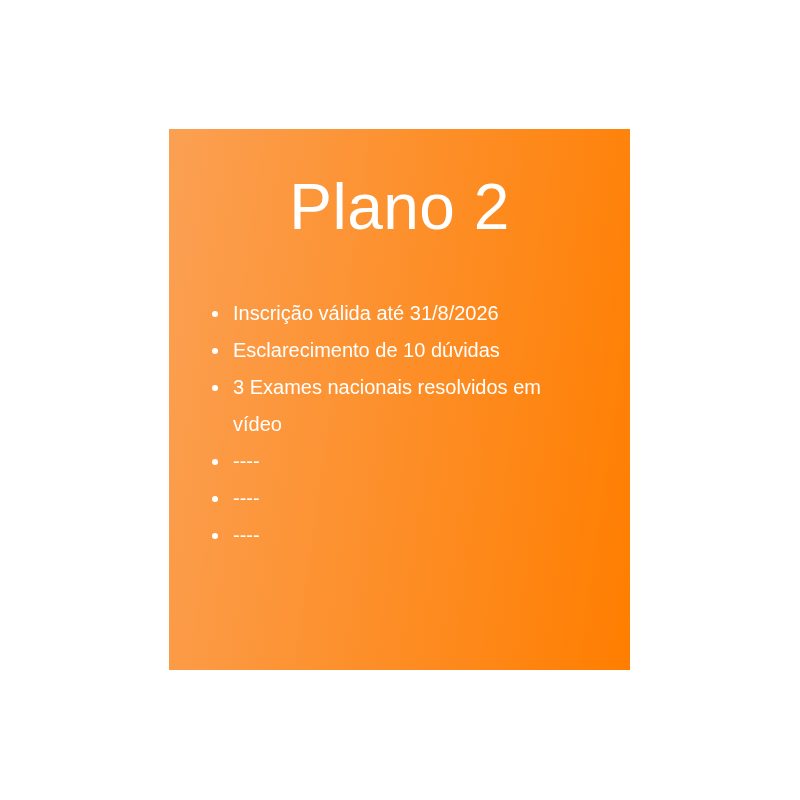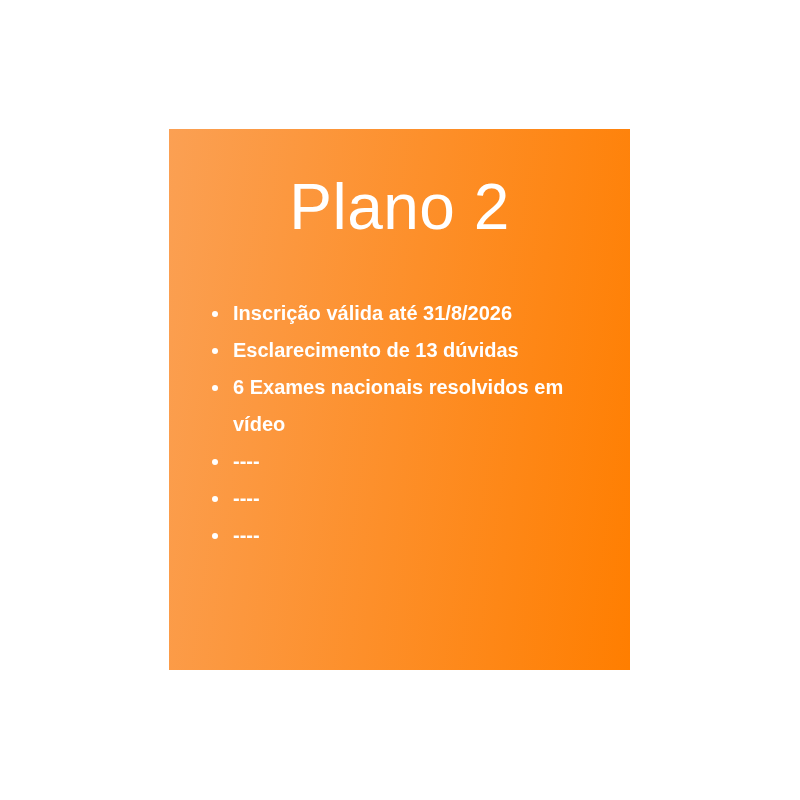--- a/index.html
+++ b/index.html
@@ -35,21 +35,21 @@
     text-align: center;
     color: #ffffff;
     letter-spacing: 0.5px;
   }
   .plan-features {
     margin: 52px 0 0 0;
     padding: 0 57px 0 64px;
     list-style: none;
     font-size: 20px;
     line-height: 37px;
-    font-weight: 700;
+    font-weight: 400;
     color: #ffffff;
   }
   .plan-feature {
     position: relative;
   }
   .plan-feature::before {
     content: "";
     position: absolute;
     left: -21px;
     top: 15.5px;
@@ -60,20 +60,20 @@
   }
 </style>
 </head>
 <body style="background: rgb(255, 255, 255);">
 
 <div class="page">
   <div class="plan-card" style="background: linear-gradient(98deg, rgb(251, 160, 83) 0%, rgb(255, 126, 0) 100%); color: rgb(255, 255, 255);">
     <h1 class="plan-title">Plano 2</h1>
     <ul class="plan-features">
       <li class="plan-feature">Inscrição válida até 31/8/2026</li>
-      <li class="plan-feature">Esclarecimento de 13 dúvidas</li>
-      <li class="plan-feature">6 Exames nacionais resolvidos em vídeo</li>
+      <li class="plan-feature">Esclarecimento de 10 dúvidas</li>
+      <li class="plan-feature">3 Exames nacionais resolvidos em vídeo</li>
       <li class="plan-feature">----</li>
       <li class="plan-feature">----</li>
       <li class="plan-feature">----</li>
     </ul>
   </div>
 </div>
 
 </body></html>

